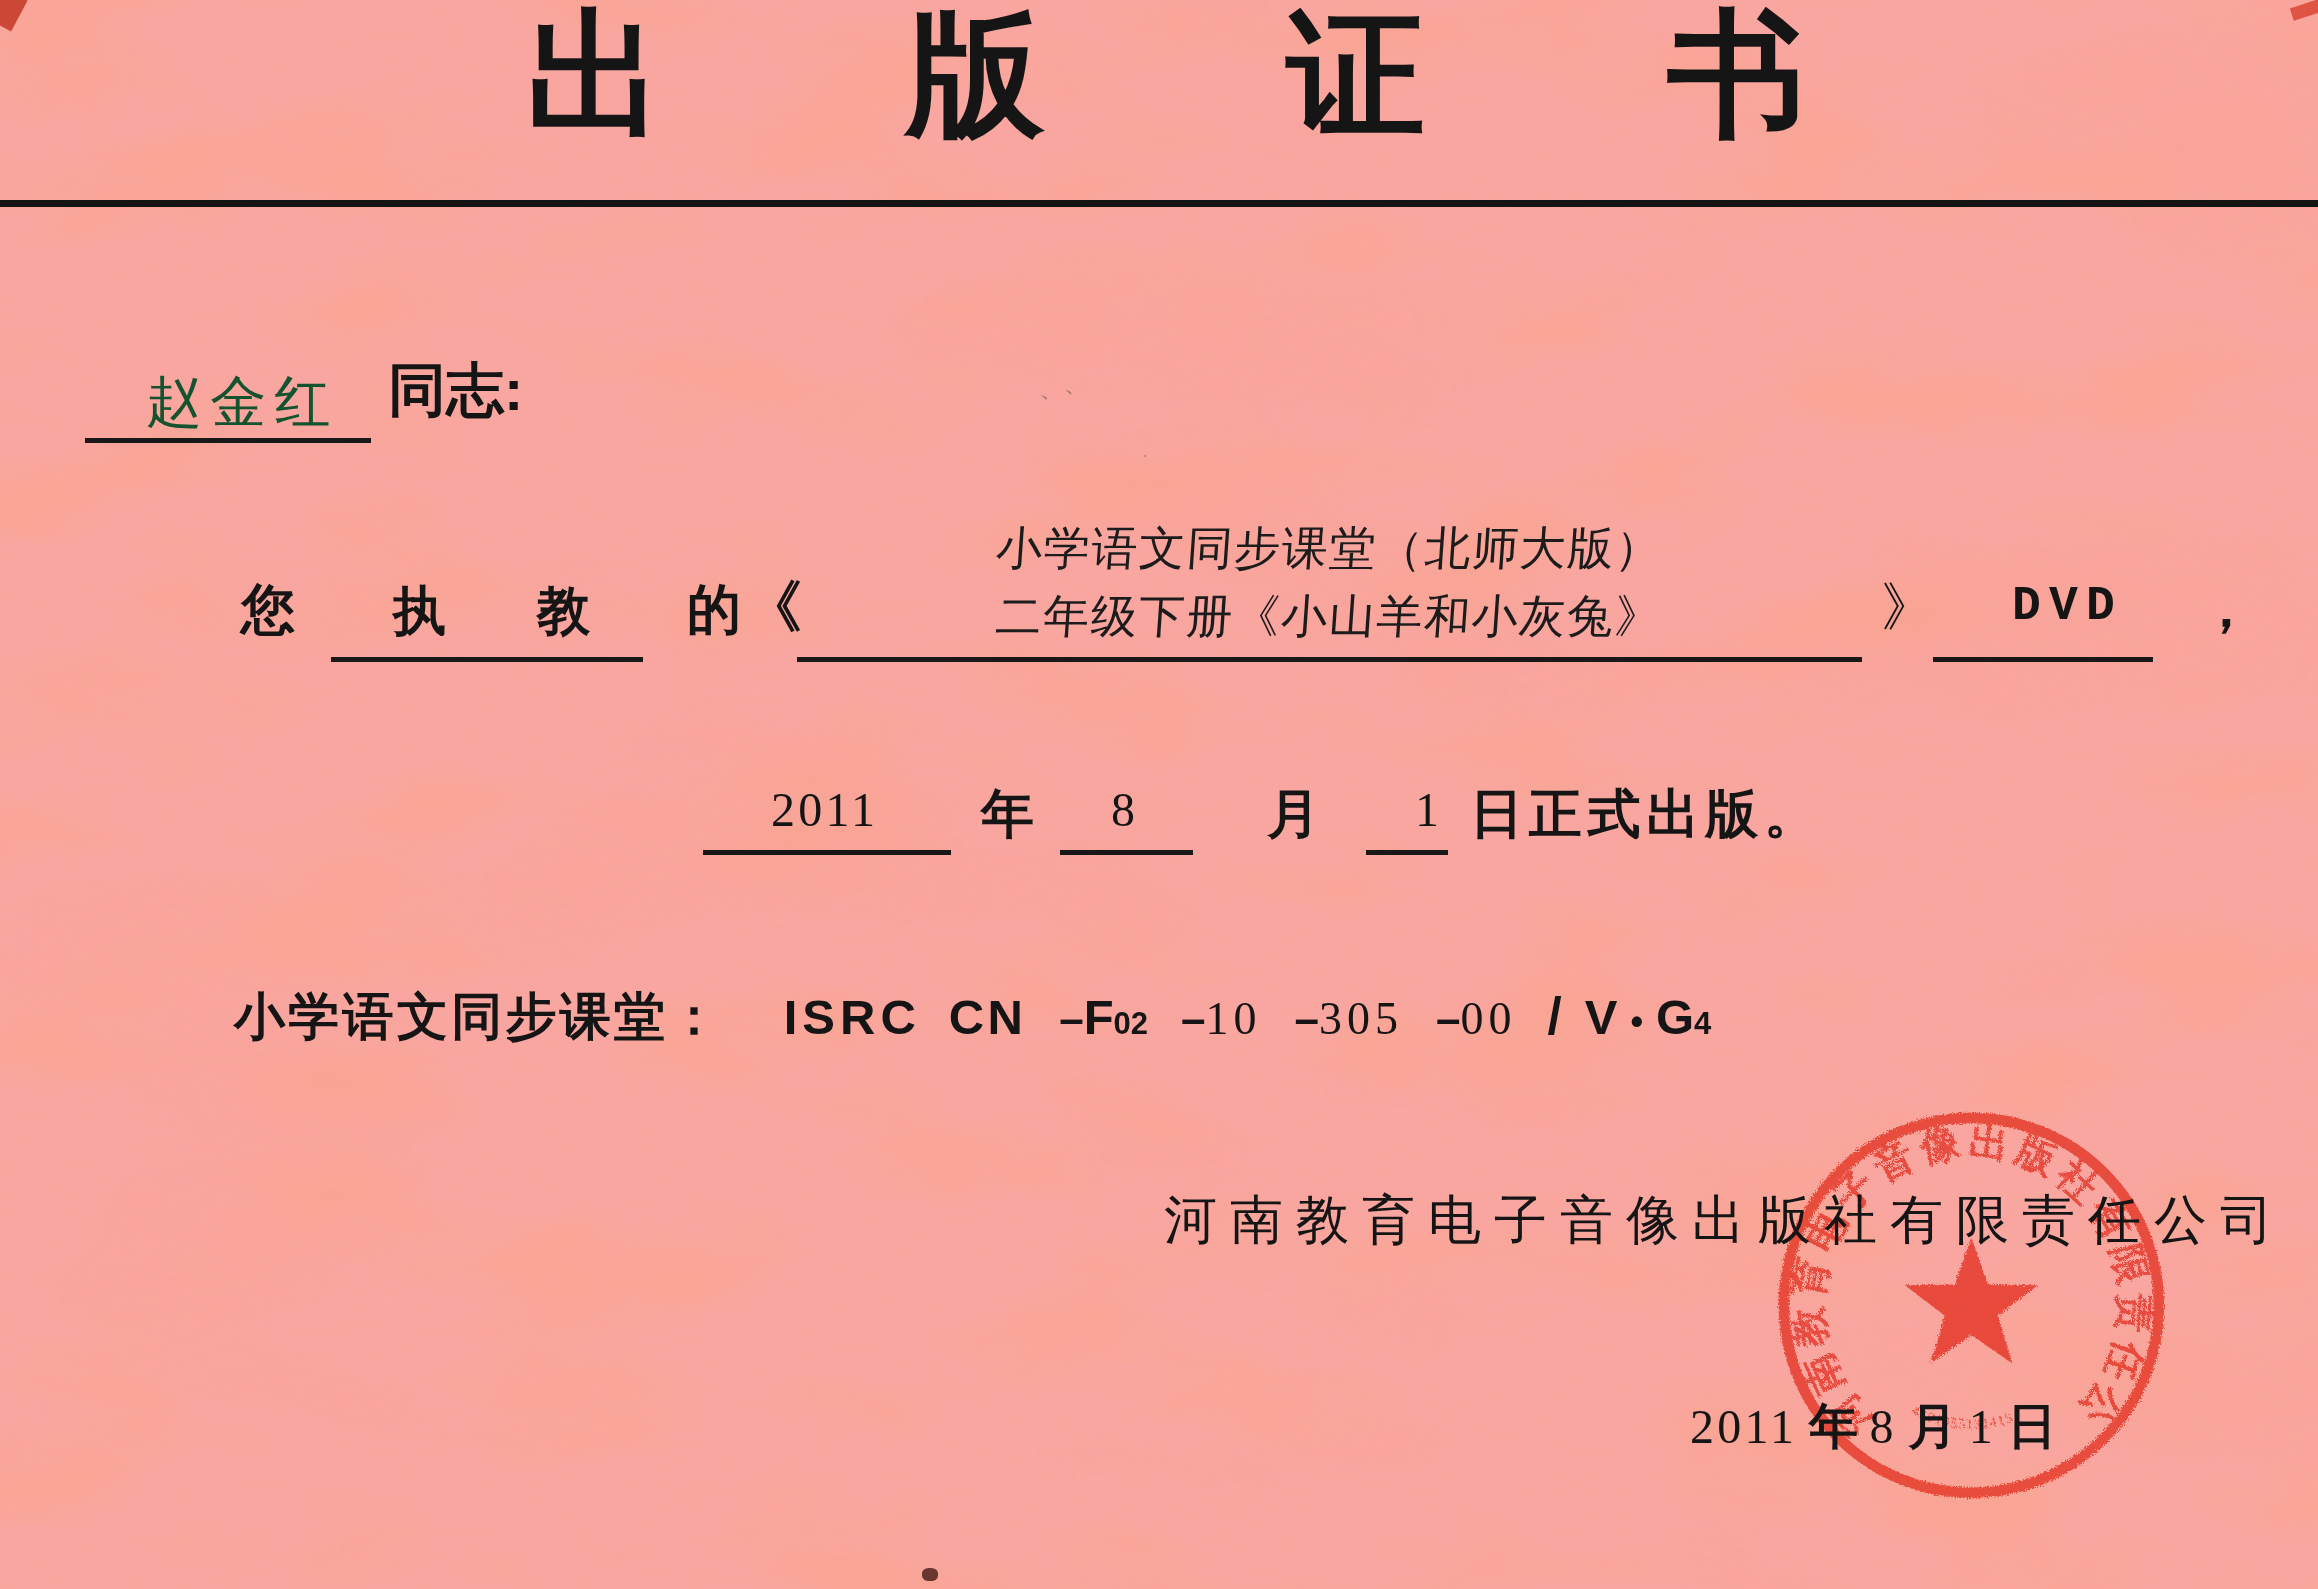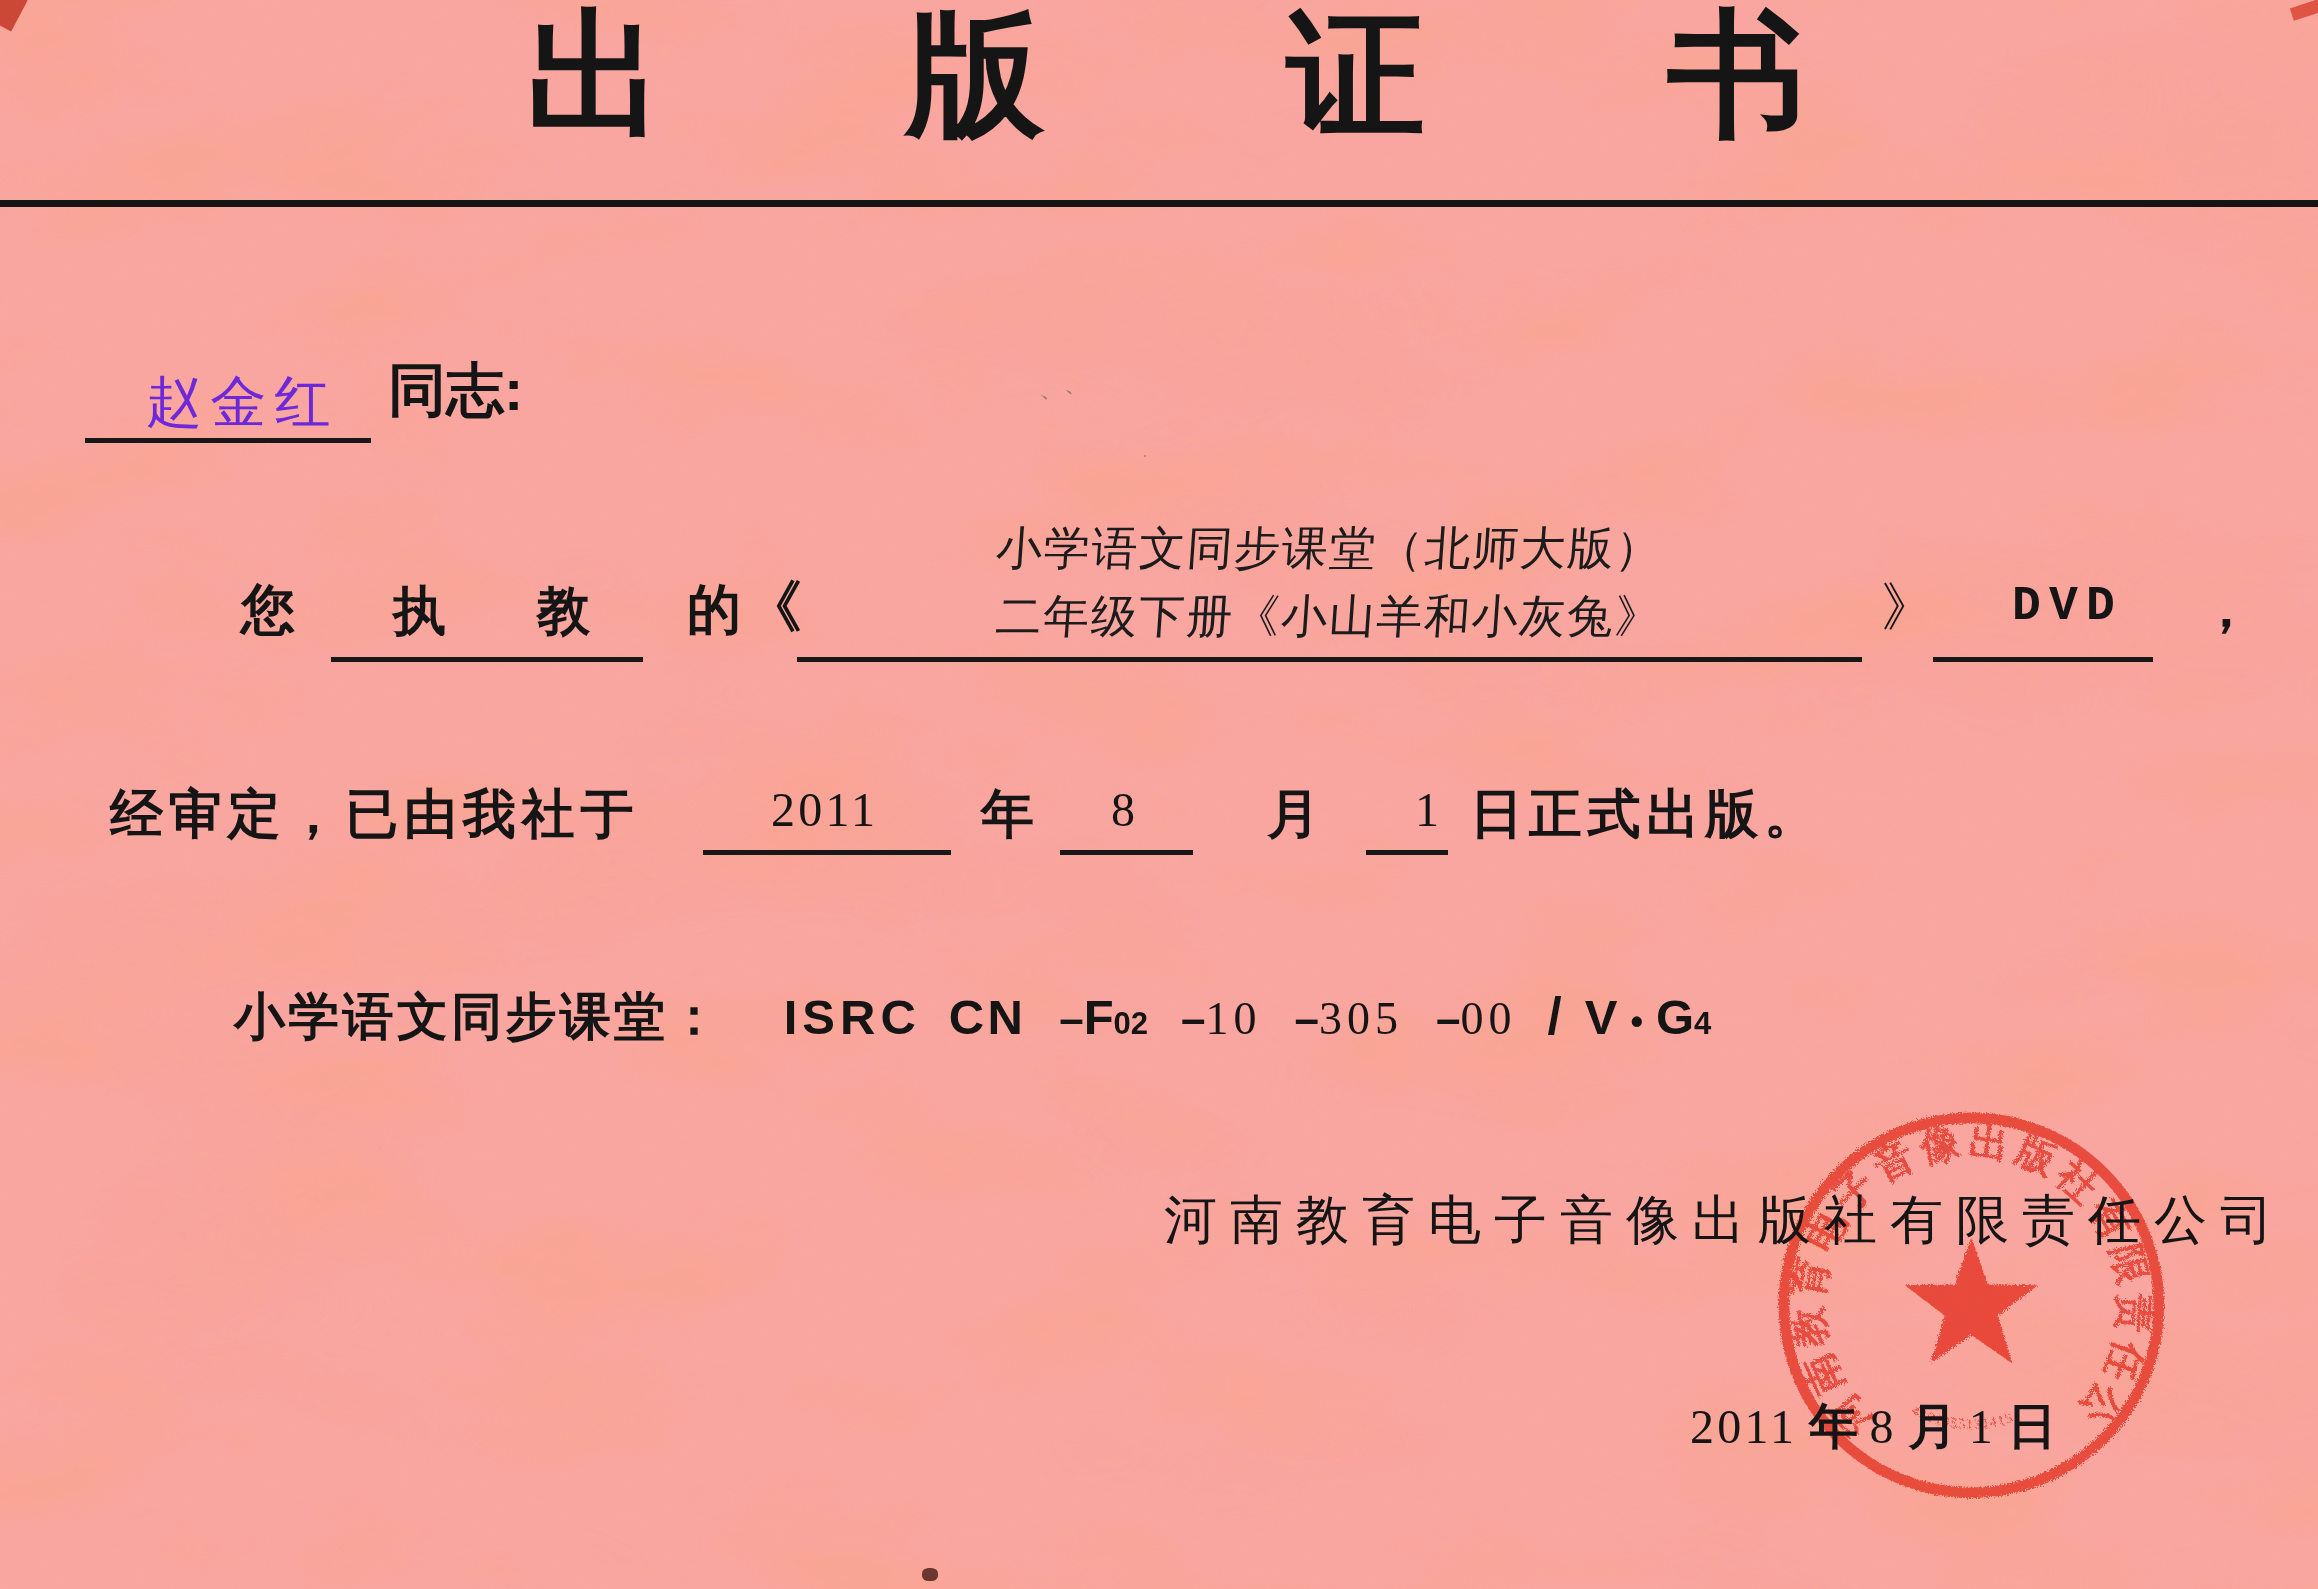--- a/index.html
+++ b/index.html
@@ -13,21 +13,21 @@
   .abs{position:absolute; white-space:nowrap;}
   .rule{position:absolute; background:#141414;}
   .blankline{position:absolute; background:#181818; height:5px;}
   
   .title-row{
     position:absolute; left:526px; top:5px; width:1279px; height:148px;
     display:flex; justify-content:space-between; align-items:flex-start;
     font-size:138px; font-weight:bold; line-height:1.0; z-index:3;
   }
   
-  .name-text{left:146px; top:365px; font-size:56px; font-weight:500; letter-spacing:8.2px; color:#6d28d9; z-index:3;}
+  .name-text{left:146px; top:365px; font-size:56px; font-weight:500; letter-spacing:8.2px; color:#14532d; z-index:3;}
   .salutation{left:388px; top:352px; font-size:58px; font-weight:bold; z-index:3;}
   
   .bodyword{font-size:54px; font-weight:bold; z-index:3;}
   .worktitle{
     z-index:3; font-size:46px; font-weight:400; color:#1c1c1c;
     transform:skewX(-4deg); text-align:center; letter-spacing:1.6px;
   }
   .dvd{left:2012px; top:579px; font-size:48px; font-weight:700; letter-spacing:8.2px;
        font-family:"Liberation Mono", monospace; z-index:3;}
   
@@ -122,21 +122,20 @@
 
   <div class="abs worktitle" style="left:953px; top:518px; width:753px;">小学语文同步课堂（北师大版）</div>
   <div class="abs worktitle" style="left:947px; top:586px; width:764px;">二年级下册《小山羊和小灰兔》</div>
   <div class="blankline" style="left:797px; top:657px; width:1065px;"></div>
 
   <div class="abs" style="left:1881px; top:572px; font-size:53px; font-weight:500; z-index:3;">》</div>
   <div class="abs dvd">DVD</div>
   <div class="blankline" style="left:1933px; top:657px; width:220px;"></div>
   <div class="abs bodyword" style="left:2199px; top:572px;">，</div>
 
-  <div class="abs publine" style="left:110px; top:779px;">经审定，已由我社于</div>
   <div class="abs fillnum" style="left:771px; top:782px;">2011</div>
   <div class="abs publine" style="left:981px; top:779px;">年</div>
   <div class="abs fillnum" style="left:1111px; top:782px;">8</div>
   <div class="abs publine" style="left:1267px; top:779px;">月</div>
   <div class="abs fillnum" style="left:1415px; top:782px;">1</div>
   <div class="abs publine" style="left:1470px; top:779px;">日正式出版。</div>
   <div class="blankline" style="left:703px; top:850px; width:248px;"></div>
   <div class="blankline" style="left:1060px; top:850px; width:133px;"></div>
   <div class="blankline" style="left:1366px; top:850px; width:82px;"></div>
 

